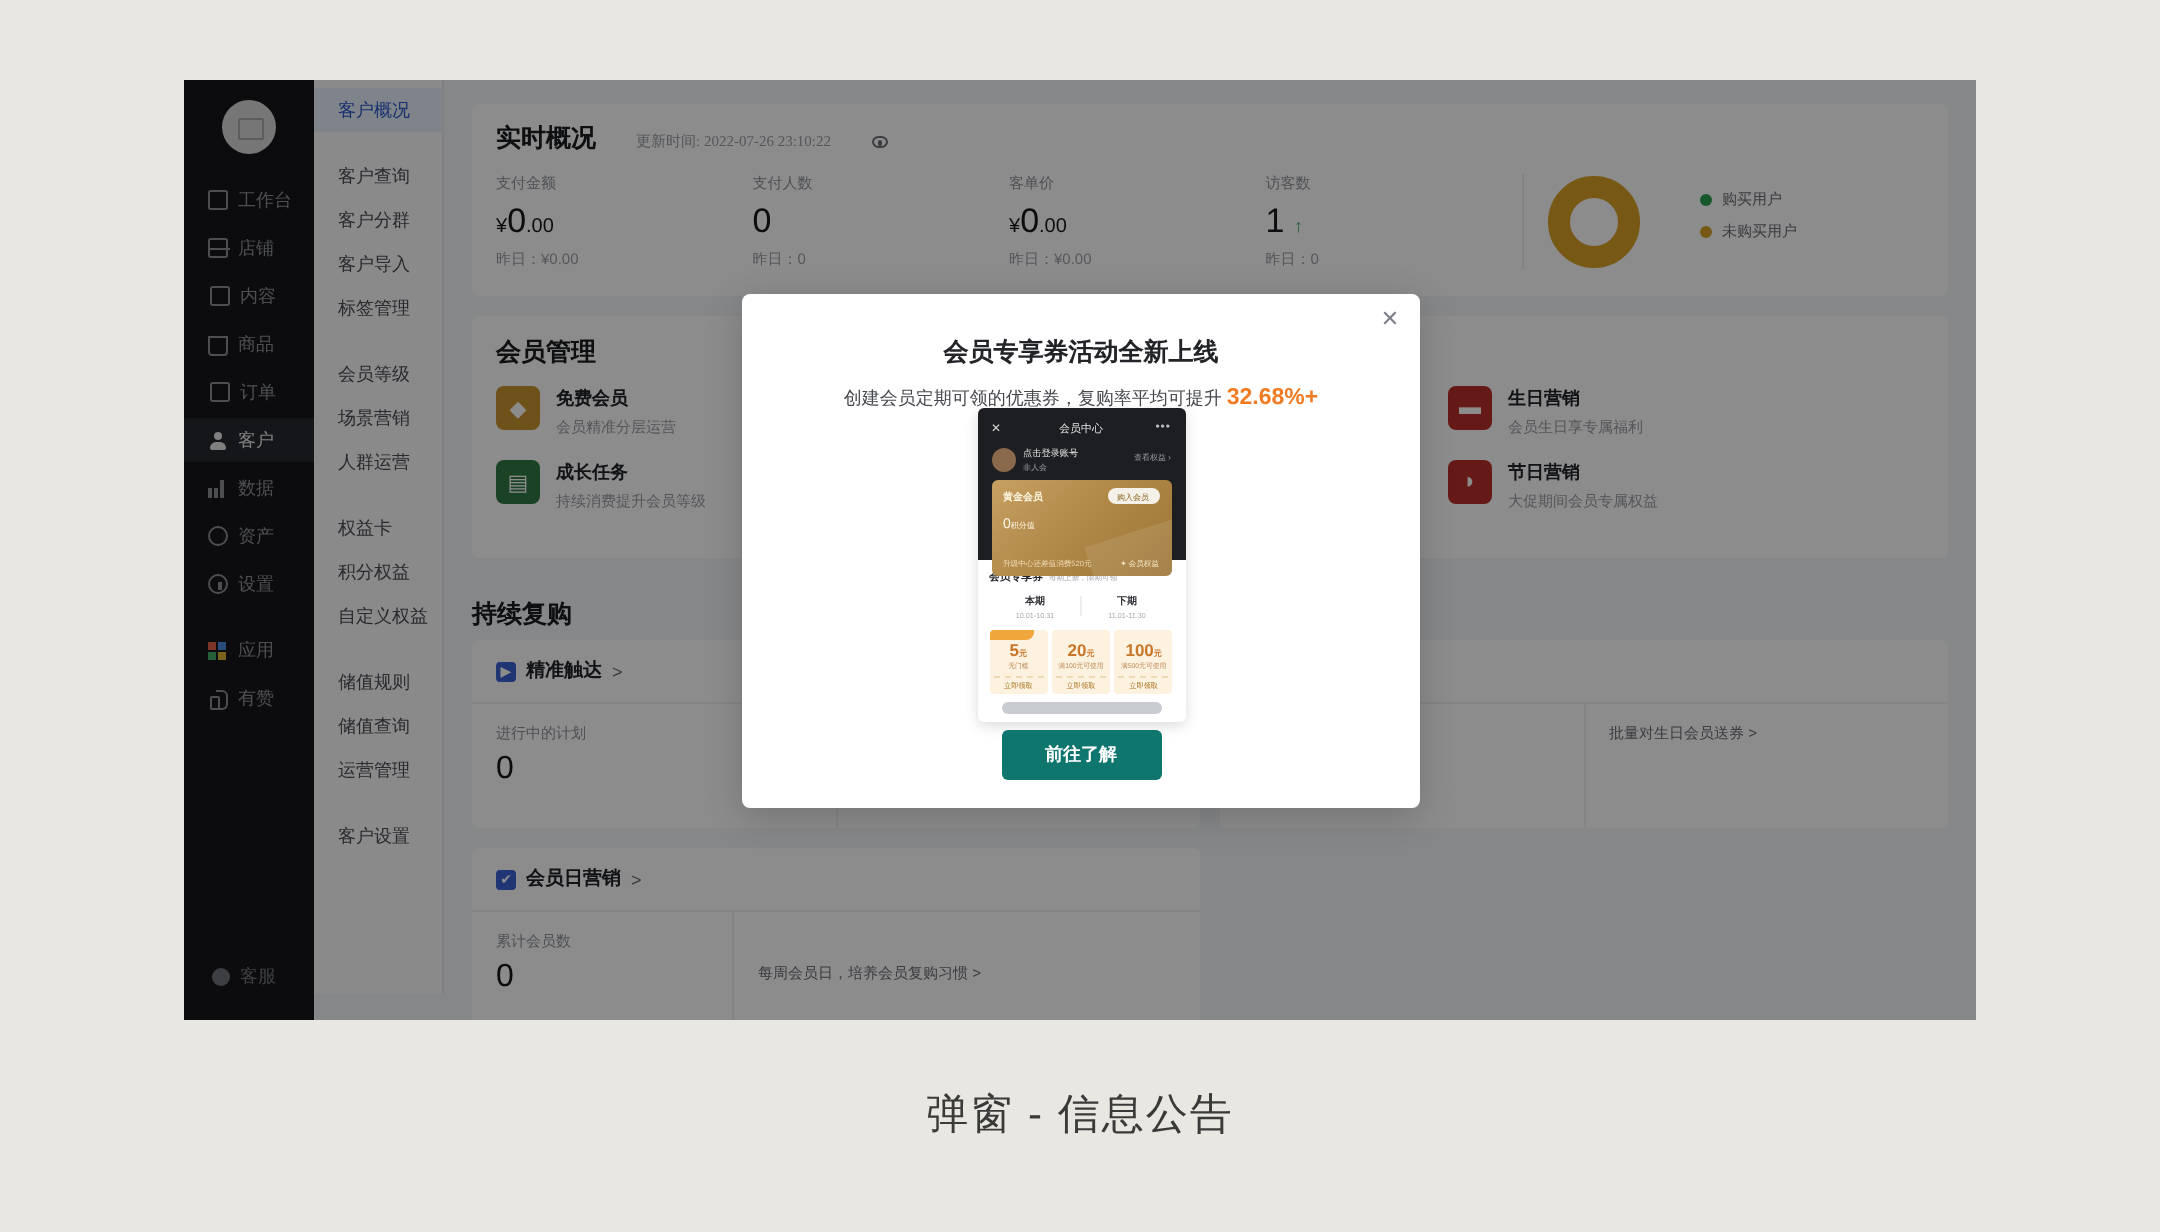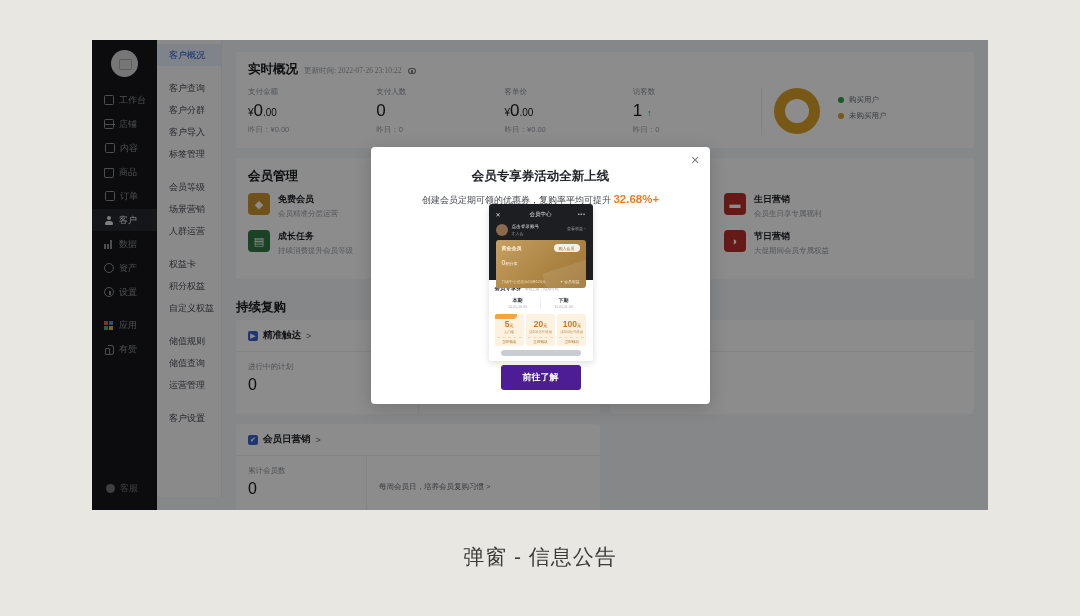--- a/index.html
+++ b/index.html
@@ -100,37 +100,37 @@
   
   #main {
     position: absolute; left: 130px; top: 0; right: 0; bottom: 0;
     padding: 12px 14px 0 14px; overflow: hidden;
   }
   .card {
     background: #ffffff; border-radius: 3px; margin-bottom: 10px;
   }
 
   
-  .ov-head { display: flex; align-items: baseline; gap: 6px; padding: 9px 12px 0 12px; }
+  .ov-head { display: flex; align-items: baseline; gap: 20px; padding: 9px 12px 0 12px; }
   .ov-title { font-size: 12.5px; font-weight: bold; color: #1b1c20; }
   .ov-time { font-size: 7.5px; color: #9b9ea6; font-family: Liberation Serif, serif; }
   .eye-icon { display:inline-block; width:8px;height:6px;border:1px solid #6f7278;border-radius:50% 50% 50% 50%/60% 60% 60% 60%; position:relative; top:1px;}
   .eye-icon::after{content:"";position:absolute;left:2.4px;top:1.2px;width:2.4px;height:2.4px;border-radius:50%;background:#6f7278;}
 
   .ov-body { display: flex; padding: 9px 12px 13px 12px; }
   .ov-stats { display: flex; flex: 1 1 auto; }
   .stat { flex: 1 1 0; padding-right: 8px; }
   .stat.bordered { border-right: 1px solid #eceef1; }
   .stat-label { font-size: 7.5px; color: #90949c; margin-bottom: 5px; }
   .stat-value { font-size: 17px; color: #16181d; line-height: 1; font-weight: 300; }
   .stat-value .cur { font-size: 10px; }
   .stat-value .dec { font-size: 10px; }
   .stat-value .up { color: #3aa662; font-size: 9px; }
   .stat-sub { font-size: 7.5px; color: #9b9ea6; margin-top: 6px; }
-  .ov-chart { width: 200px; display: flex; align-items: center; gap: 18px; padding-left: 12px; }
+  .ov-chart { width: 200px; display: flex; align-items: center; gap: 30px; padding-left: 12px; }
   .donut {
     width: 46px; height: 46px; border-radius: 50%;
     border: 11px solid #d9a227; background: transparent;
   }
   .legend-row { display: flex; align-items: center; gap: 5px; font-size: 7.5px; color: #6c6f76; margin-bottom: 6px; }
   .dot { width: 6px; height: 6px; border-radius: 50%; }
 
   
   .sec-title { font-size: 12.5px; font-weight: bold; color: #1b1c20; padding: 10px 12px 4px 12px; }
   .mm-grid { display: flex; padding: 4px 12px 12px 12px; }
@@ -227,21 +227,21 @@
     background: #f0a63a; border-radius: 2px 0 4px 0;
   }
   .cpn .amt { font-size: 8.5px; color: #c8762a; font-weight: bold; line-height: 1.1; margin-top:2px;}
   .cpn .amt span { font-size: 4px; }
   .cpn .cond { font-size: 3.4px; color: #bb8a55; margin-top: 1px; }
   .cpn .act { font-size: 3.6px; color: #a9721f; border-top: 1px dashed #efd9b4; margin-top: 3px; padding: 2px 0; }
   #ph-foot { height: 6px; margin: 4px 6px 0 6px; background: #c9ccd1; border-radius: 3px; }
 
   #modal-cta {
     position: absolute; left: 50%; transform: translateX(-50%); bottom: 14px;
-    background: #4c1d95; color: #fff; font-size: 9px; font-weight: bold;
+    background: #0f766e; color: #fff; font-size: 9px; font-weight: bold;
     padding: 6px 22px; border-radius: 3px; border: none;
   }
 
   
   #caption {
     position: absolute; left: 0; right: 0; top: 543px;
     text-align: center; font-size: 21px; color: #3a3a38;
     letter-spacing: 1px;
   }
 </style>
@@ -453,20 +453,23 @@
             </div>
           </div>
           <div class="card rp-half">
             <div class="rp-card-head">
               <span class="rp-badge">▣</span>
               <span class="rp-head-txt">生日营销</span>
               <span class="rp-arrow">&gt;</span>
             </div>
             <div class="rp-body">
               <div class="rp-cell"></div>
+              <div class="rp-cell">
+                <div class="rp-link">批量对生日会员送券 &gt;</div>
+              </div>
             </div>
           </div>
         </div>
         <div class="rp-row">
           <div class="card rp-half">
             <div class="rp-card-head">
               <span class="rp-badge">✔</span>
               <span class="rp-head-txt">会员日营销</span>
               <span class="rp-arrow">&gt;</span>
             </div>

